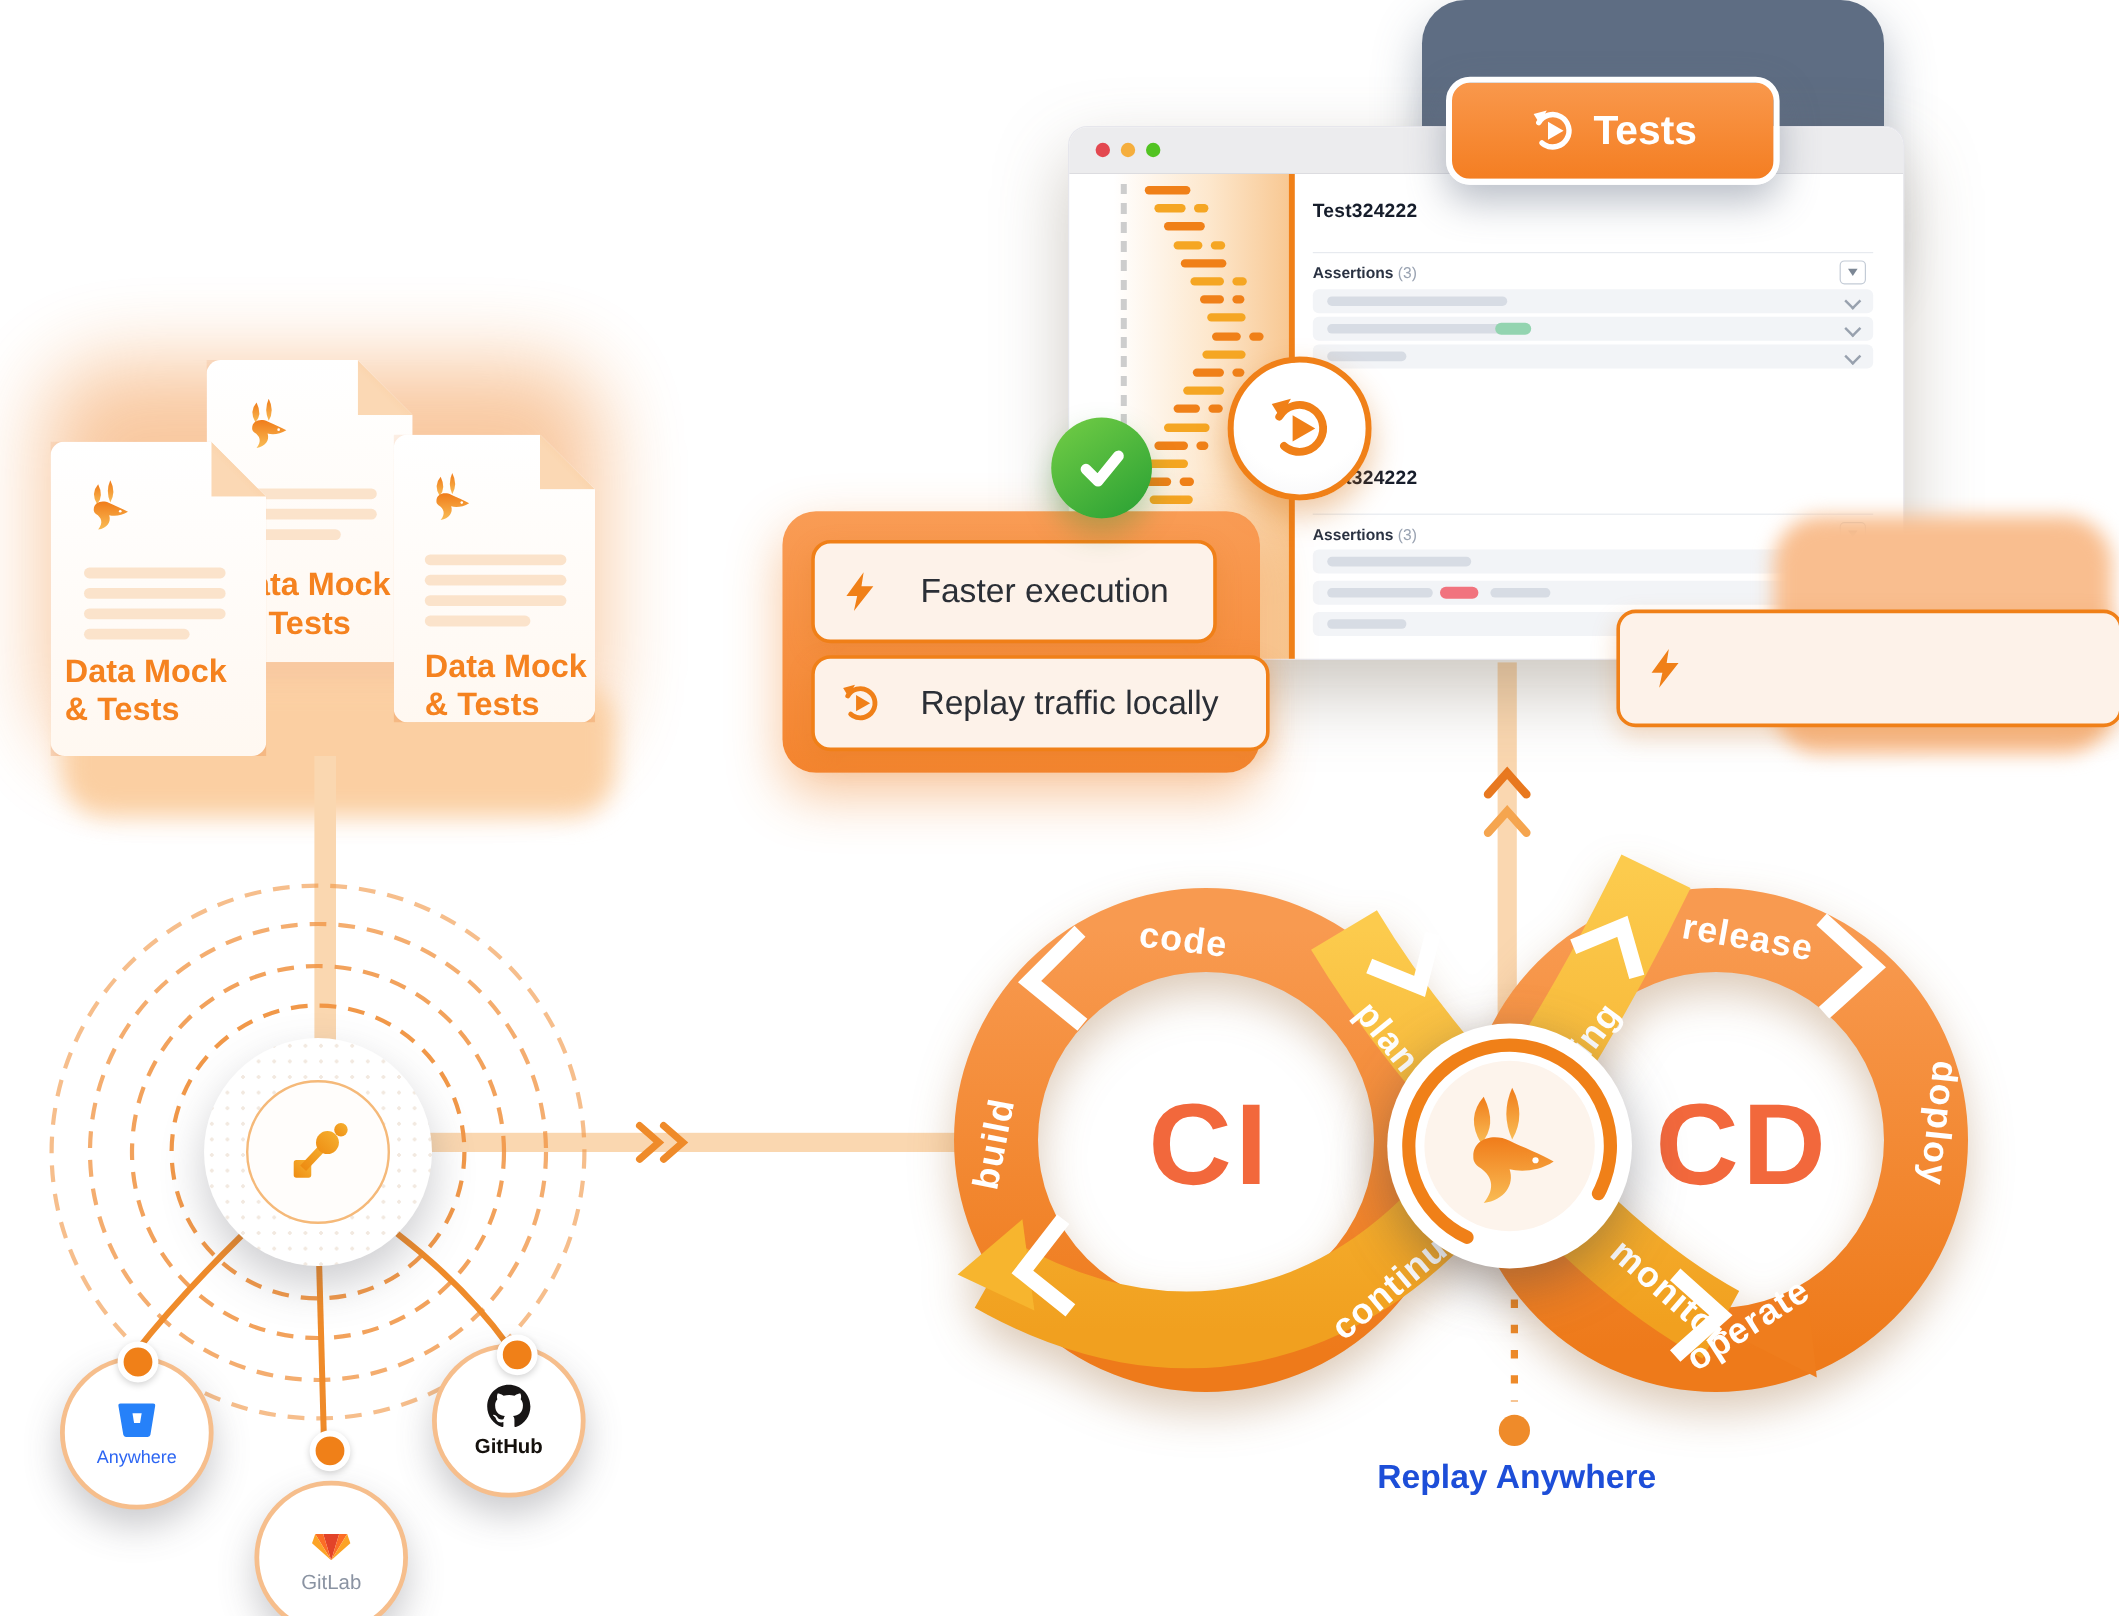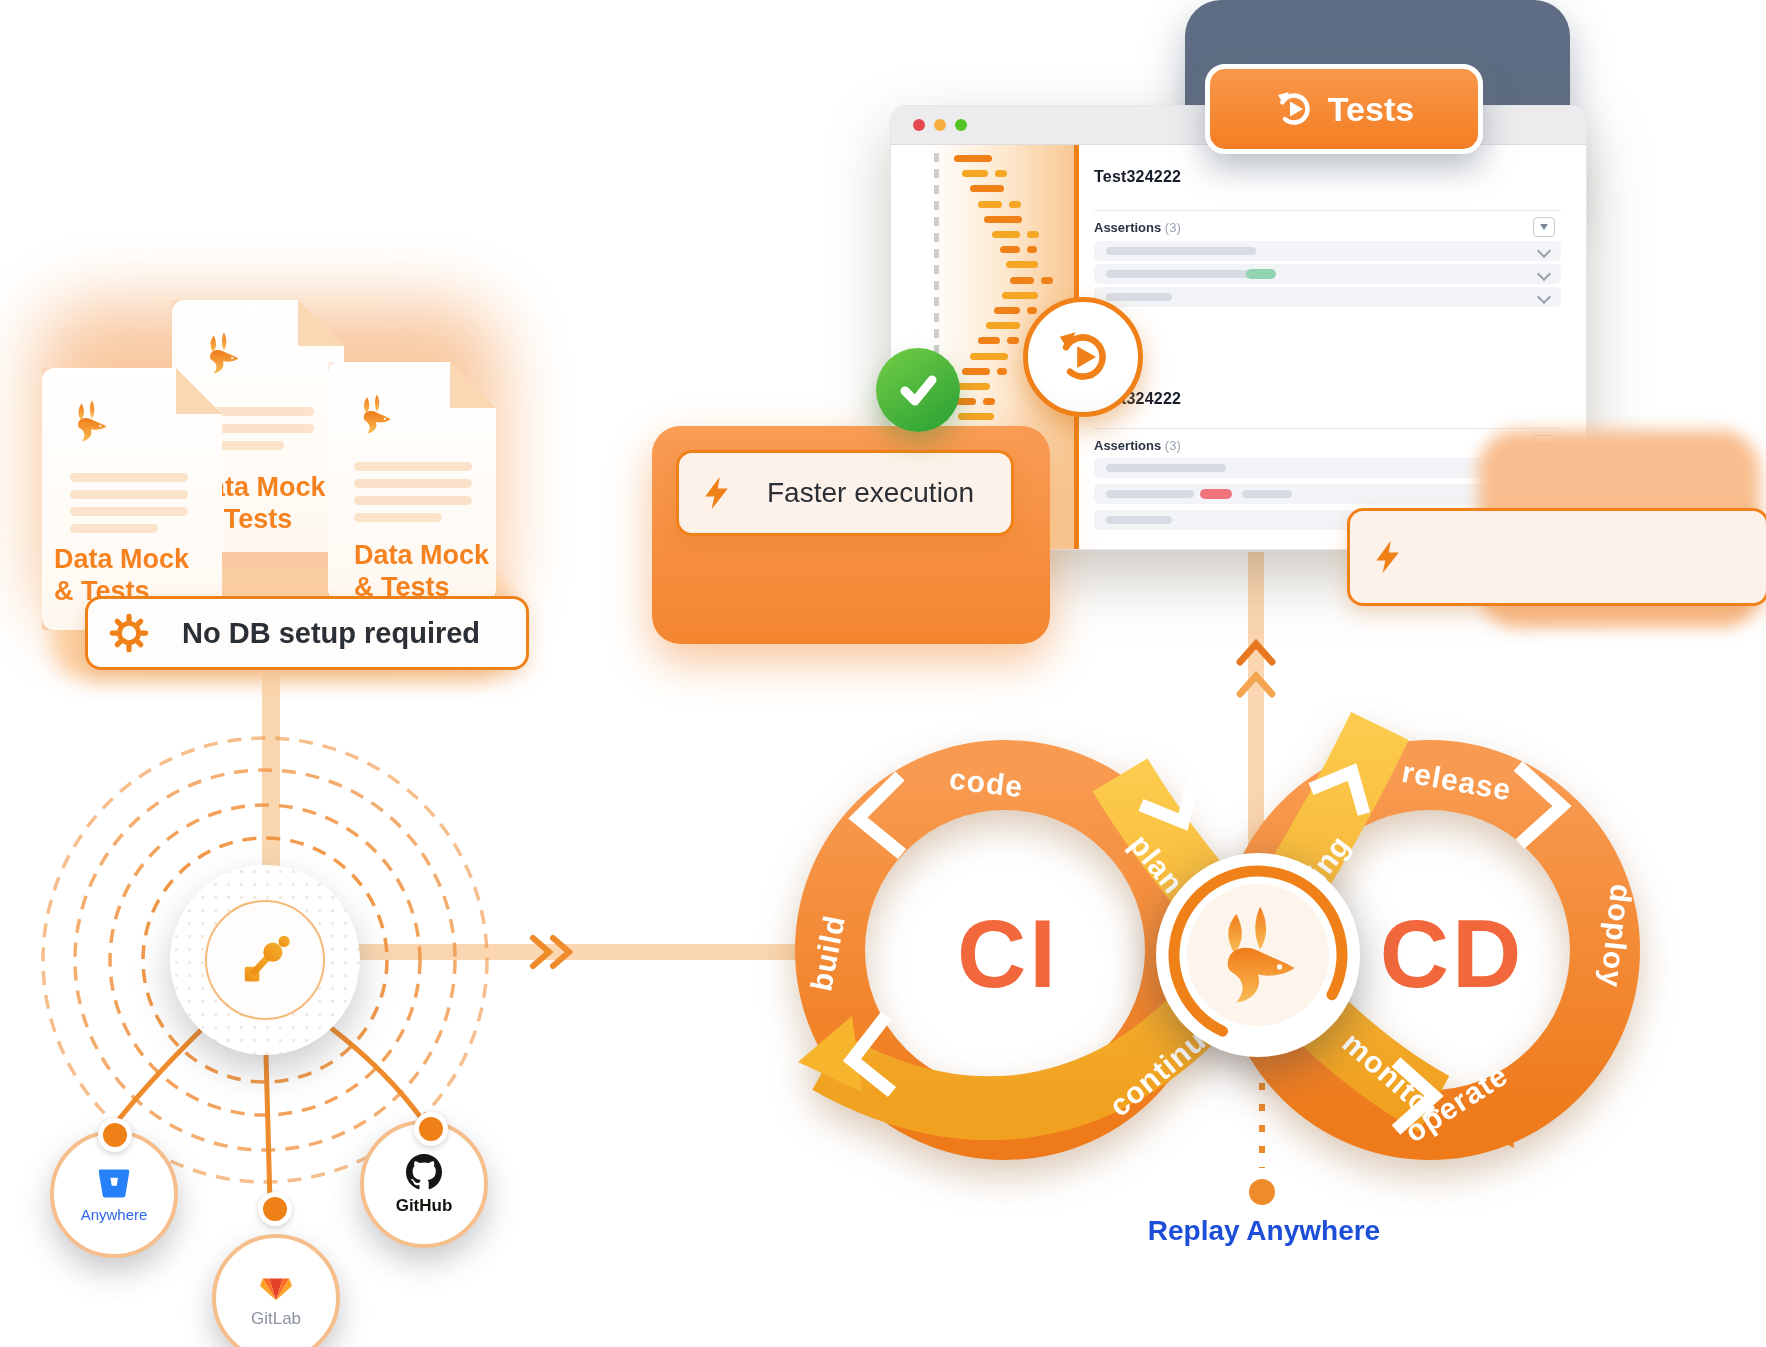--- a/index.html
+++ b/index.html
@@ -308,20 +308,28 @@
 
   <div class="abs badge-group"></div>
   <div class="abs callout faster">
     <span class="ic">
         <svg width="36" height="36">
           <use href="#sym-bolt"></use>
         </svg>
       </span>
     <span>Faster execution</span>
   </div>
+  <div class="abs callout rtl">
+    <span class="ic">
+        <svg width="36" height="36">
+          <use href="#sym-replay"></use>
+        </svg>
+      </span>
+    <span>Replay traffic locally</span>
+  </div>
 
   <div class="abs replay-circle">
     <svg width="58" height="58">
         <use href="#sym-replay"></use>
       </svg>
   </div>
   <div class="abs green-check">
     <svg width="46" height="46" viewBox="0 0 46 46">
         <polyline points="10,24 20,34 37,13" fill="none" stroke="#fff" stroke-width="9" stroke-linecap="round" stroke-linejoin="round"></polyline>
       </svg>
@@ -362,28 +370,20 @@
     <div class="dline" style="left:28px;top:105px;width:118px;"></div>
     <div class="dline" style="left:28px;top:122px;width:118px;"></div>
     <div class="dline" style="left:28px;top:139px;width:118px;"></div>
     <div class="dline" style="left:28px;top:156px;width:88px;"></div>
     <div class="dtitle" style="left:12px;top:176px;">
       <div>Data Mock</div>
         <div>&amp; Tests</div>
     </div>
   </div>
 
-  <div class="abs callout nodb">
-    <span class="ic">
-        <svg width="42" height="42">
-          <use href="#sym-gear"></use>
-        </svg>
-      </span>
-    <span>No DB setup required</span>
-  </div>
 
   <svg class="abs loop" width="1766" height="1347" viewBox="0 0 1766 1347">
     <g style="filter:drop-shadow(0 16px 18px rgba(140,80,20,.30))">
       <circle cx="1005" cy="950" r="175" fill="none" stroke="url(#ringGrad)" stroke-width="70"></circle>
       <circle cx="1430" cy="950" r="175" fill="none" stroke="url(#ringGrad)" stroke-width="70"></circle>
 
       <path d="M828 1062 C980 1148 1120 1108 1218 992 C1254 948 1316 858 1380 726" fill="none" stroke="url(#bandGrad)" stroke-width="64"></path>
       <path d="M1120 775 C1165 850 1215 905 1262 958 C1305 1008 1368 1068 1434 1104" fill="none" stroke="url(#bandGrad)" stroke-width="64"></path>
 
       <polygon points="798,1062 852,1016 862,1092" fill="#F7B52E"></polygon>

